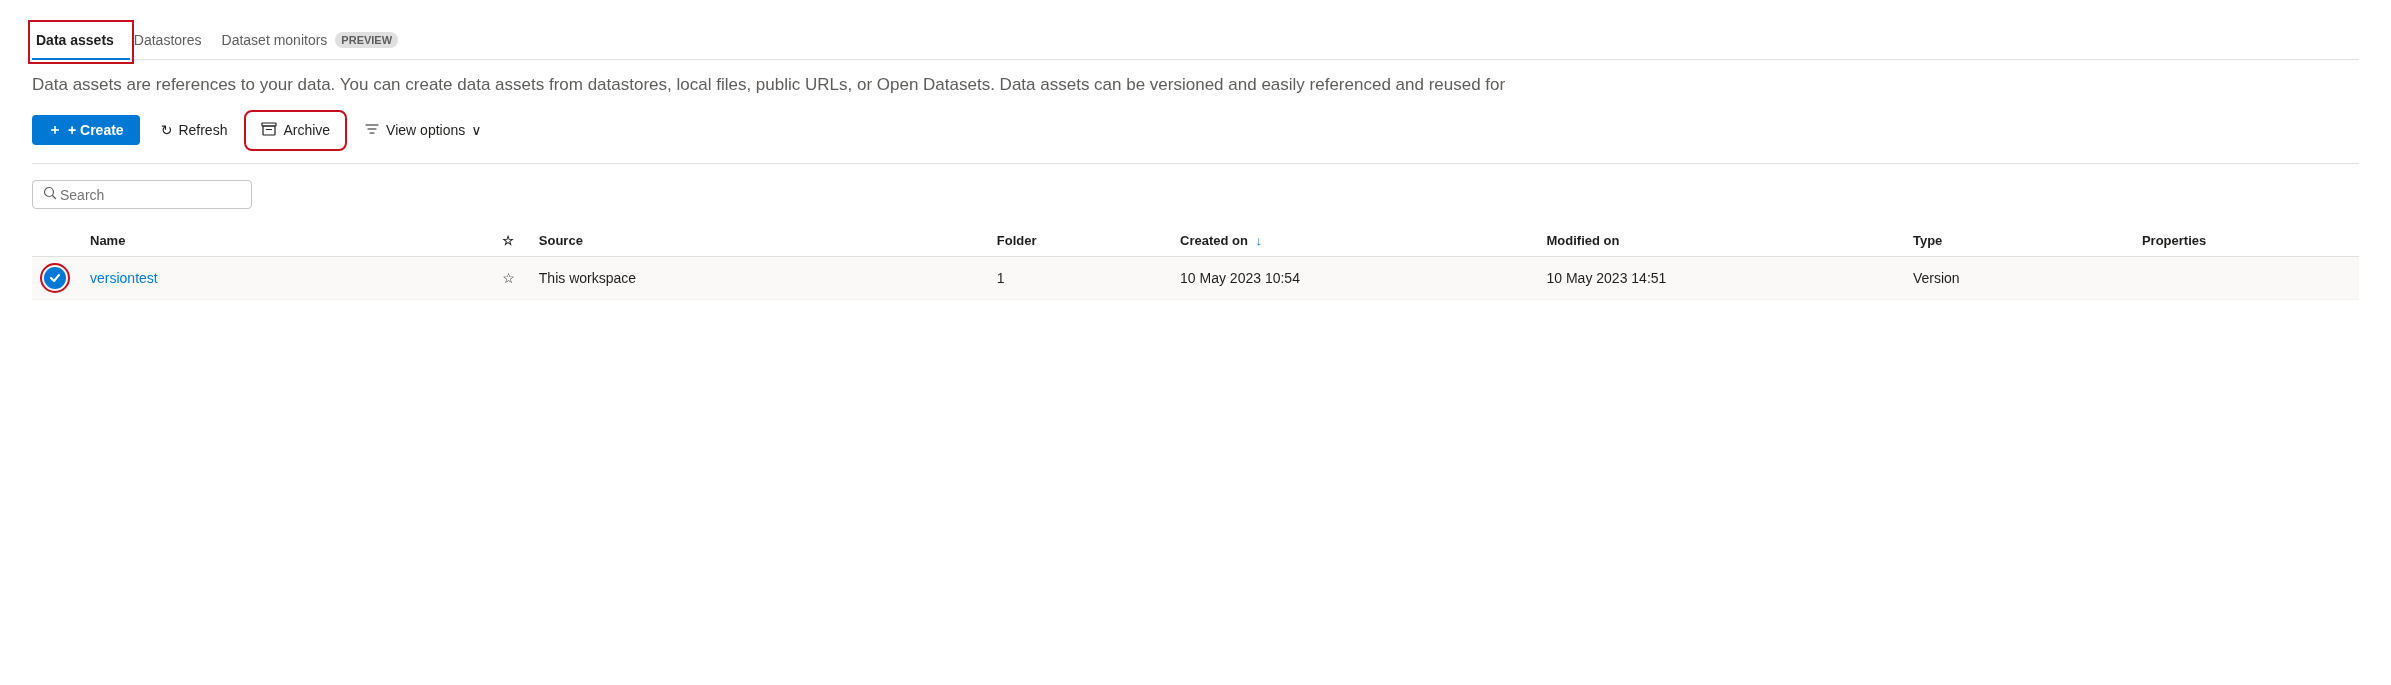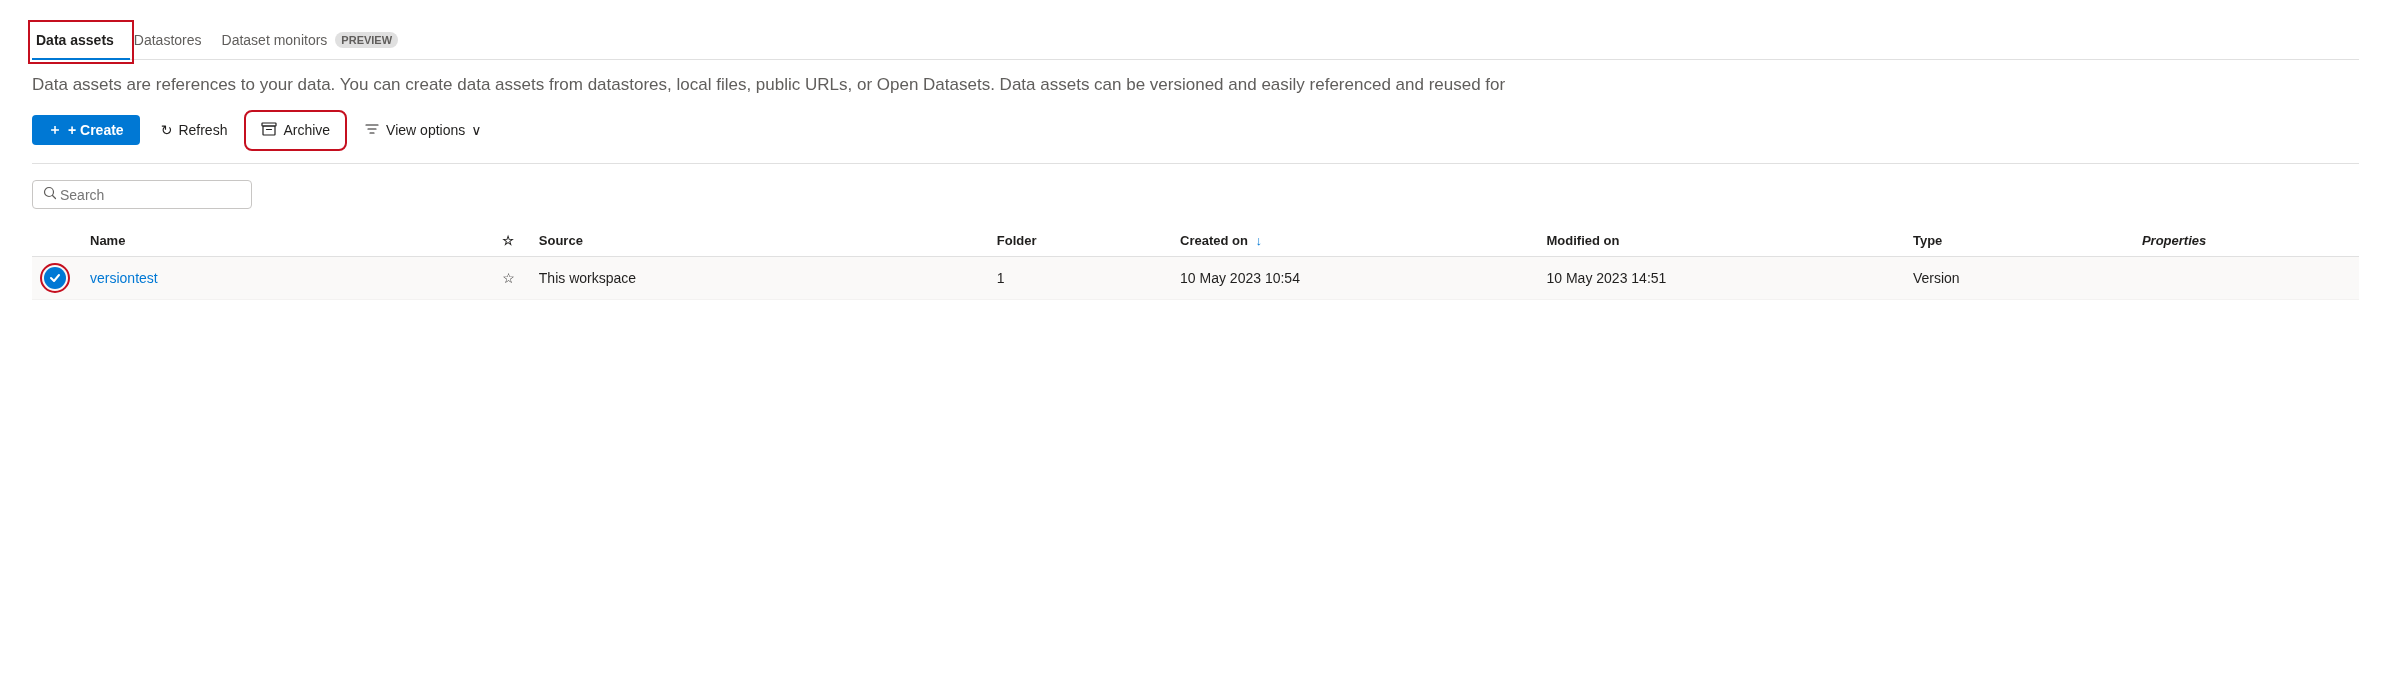--- a/index.html
+++ b/index.html
@@ -192,21 +192,21 @@
       color: #0078d4;
       cursor: pointer;
       text-decoration: none;
     }
     .th-name { min-width: 180px; }
     .th-source { min-width: 200px; }
     .th-version { min-width: 80px; }
     .th-created { min-width: 160px; }
     .th-modified { min-width: 160px; }
     .th-type { min-width: 100px; }
-    .th-props { min-width: 100px; font-style: italic; }
+    .th-props { min-width: 100px; }
   </style>
 </head>
 <body>
 
 <div class="page">
 
 
   <div class="tabs">
     <div class="tab active">
       <span>Data assets</span>

